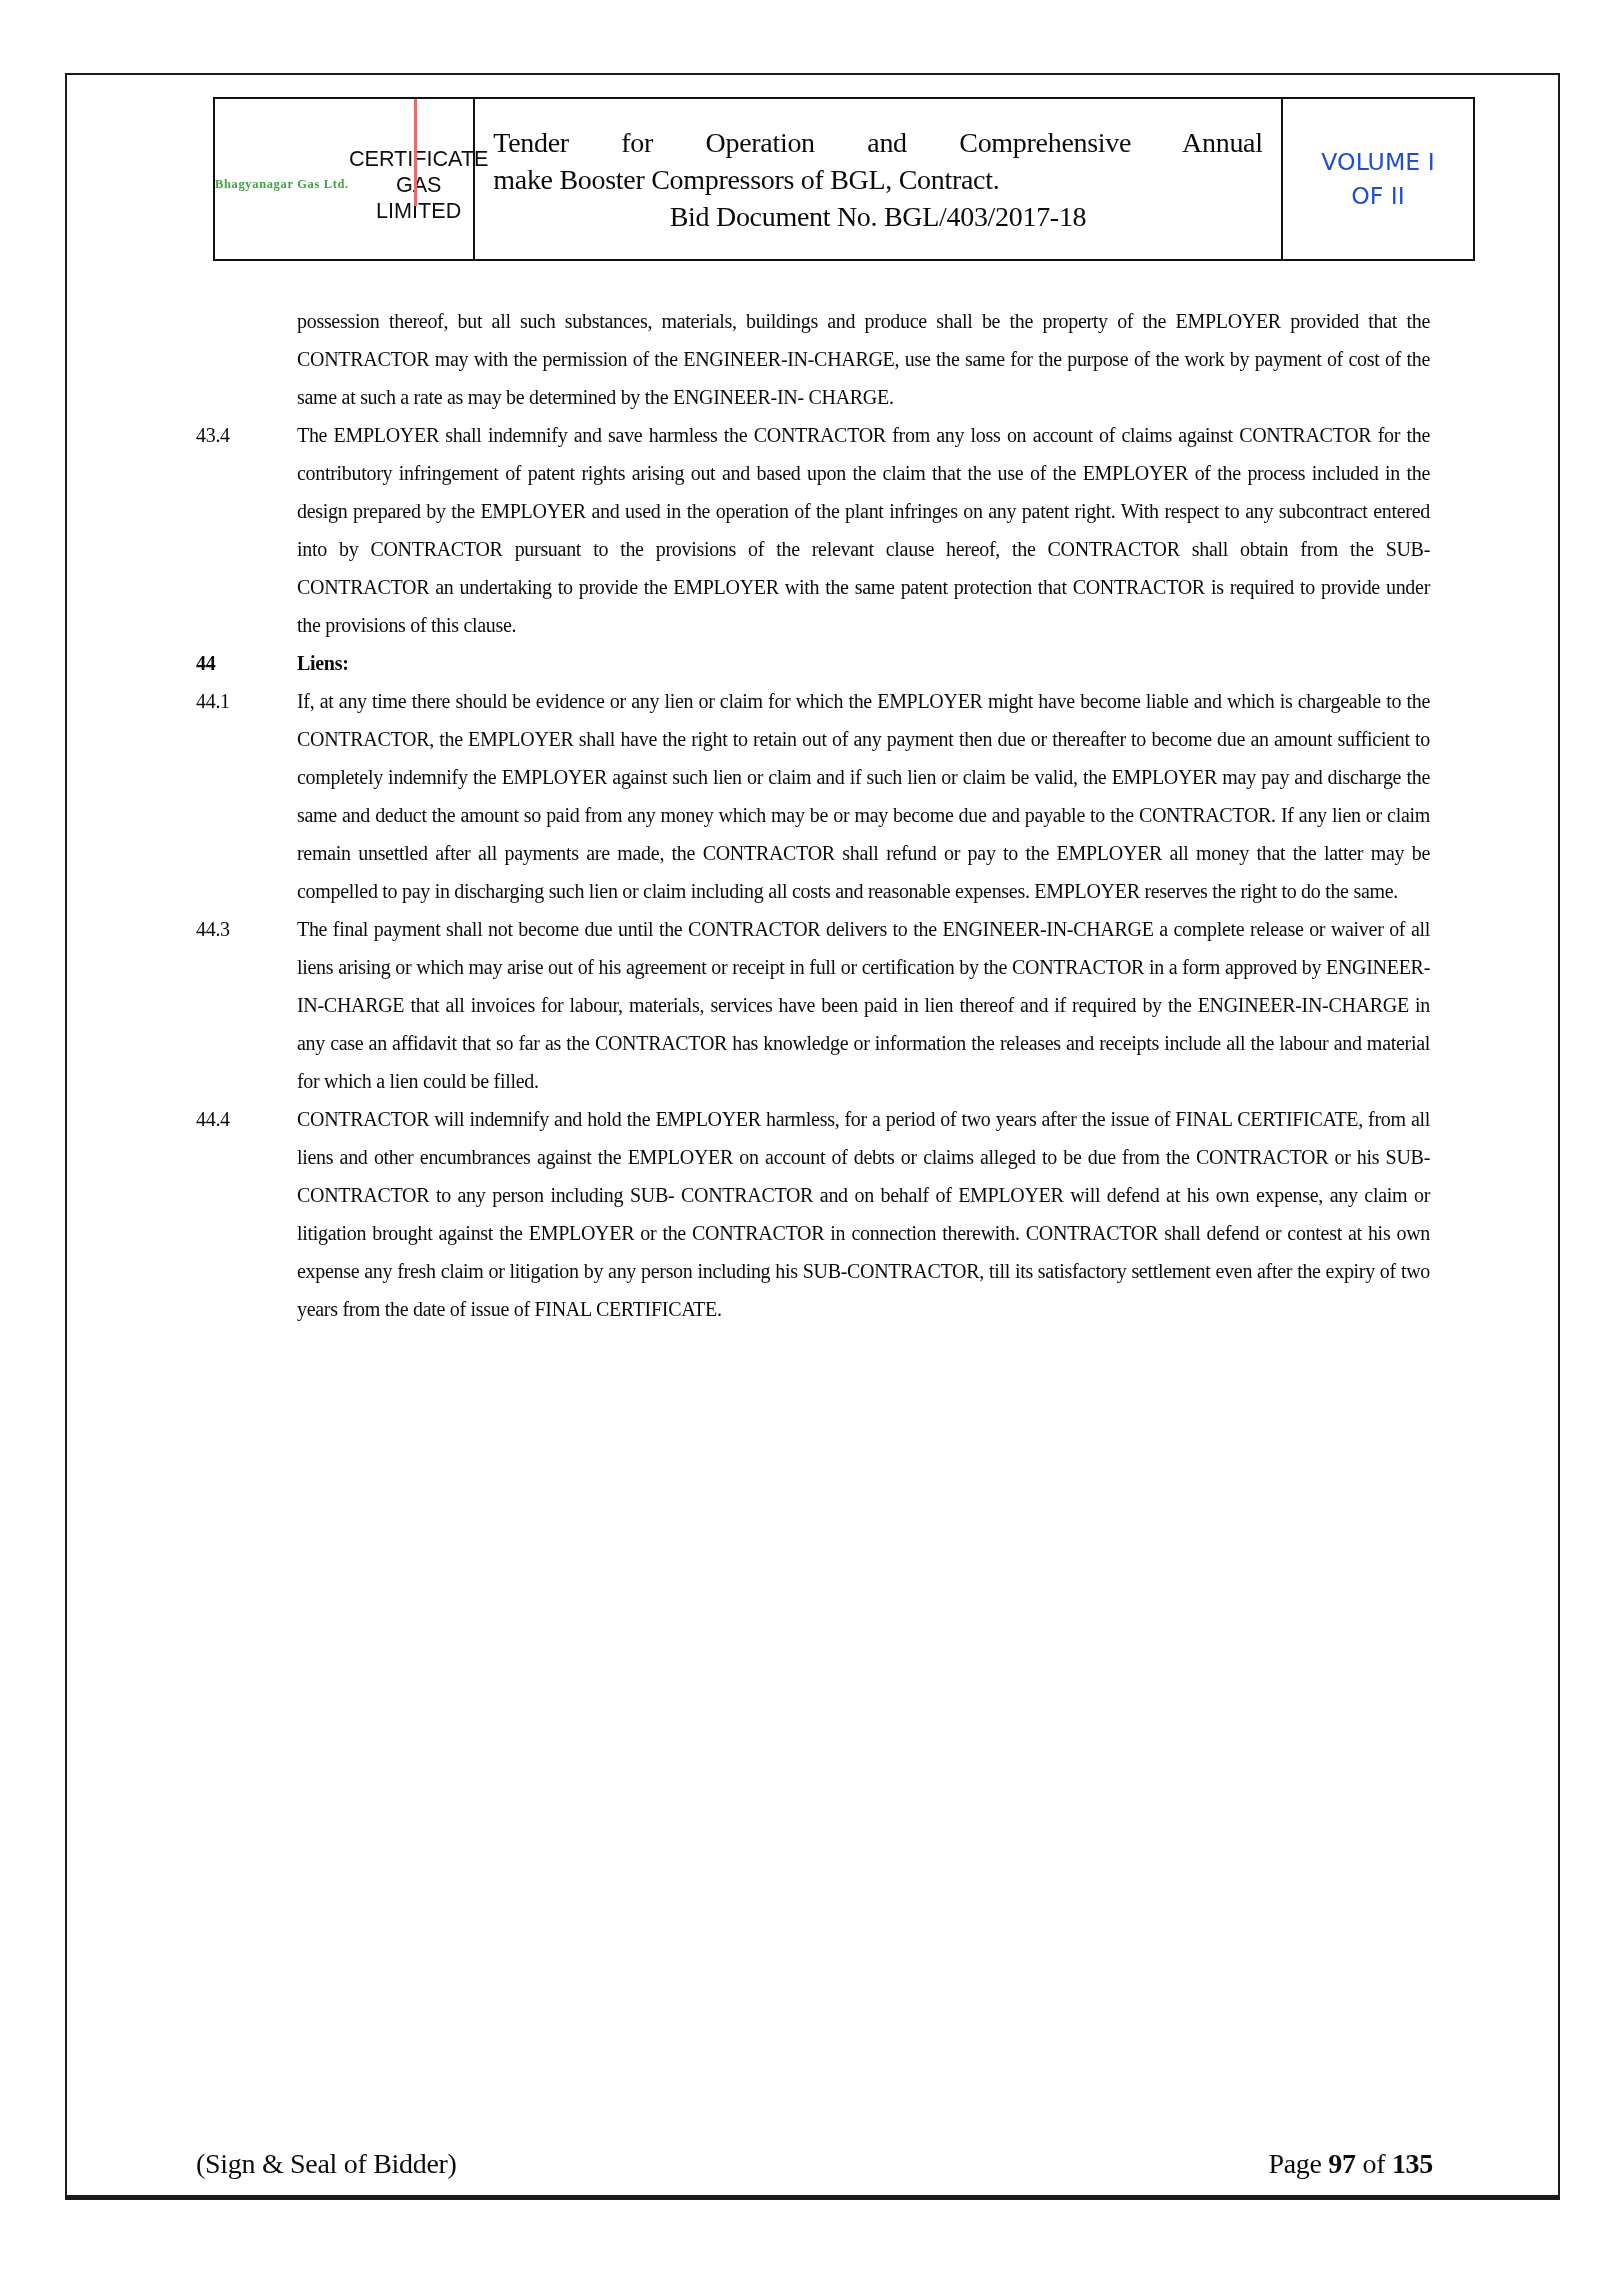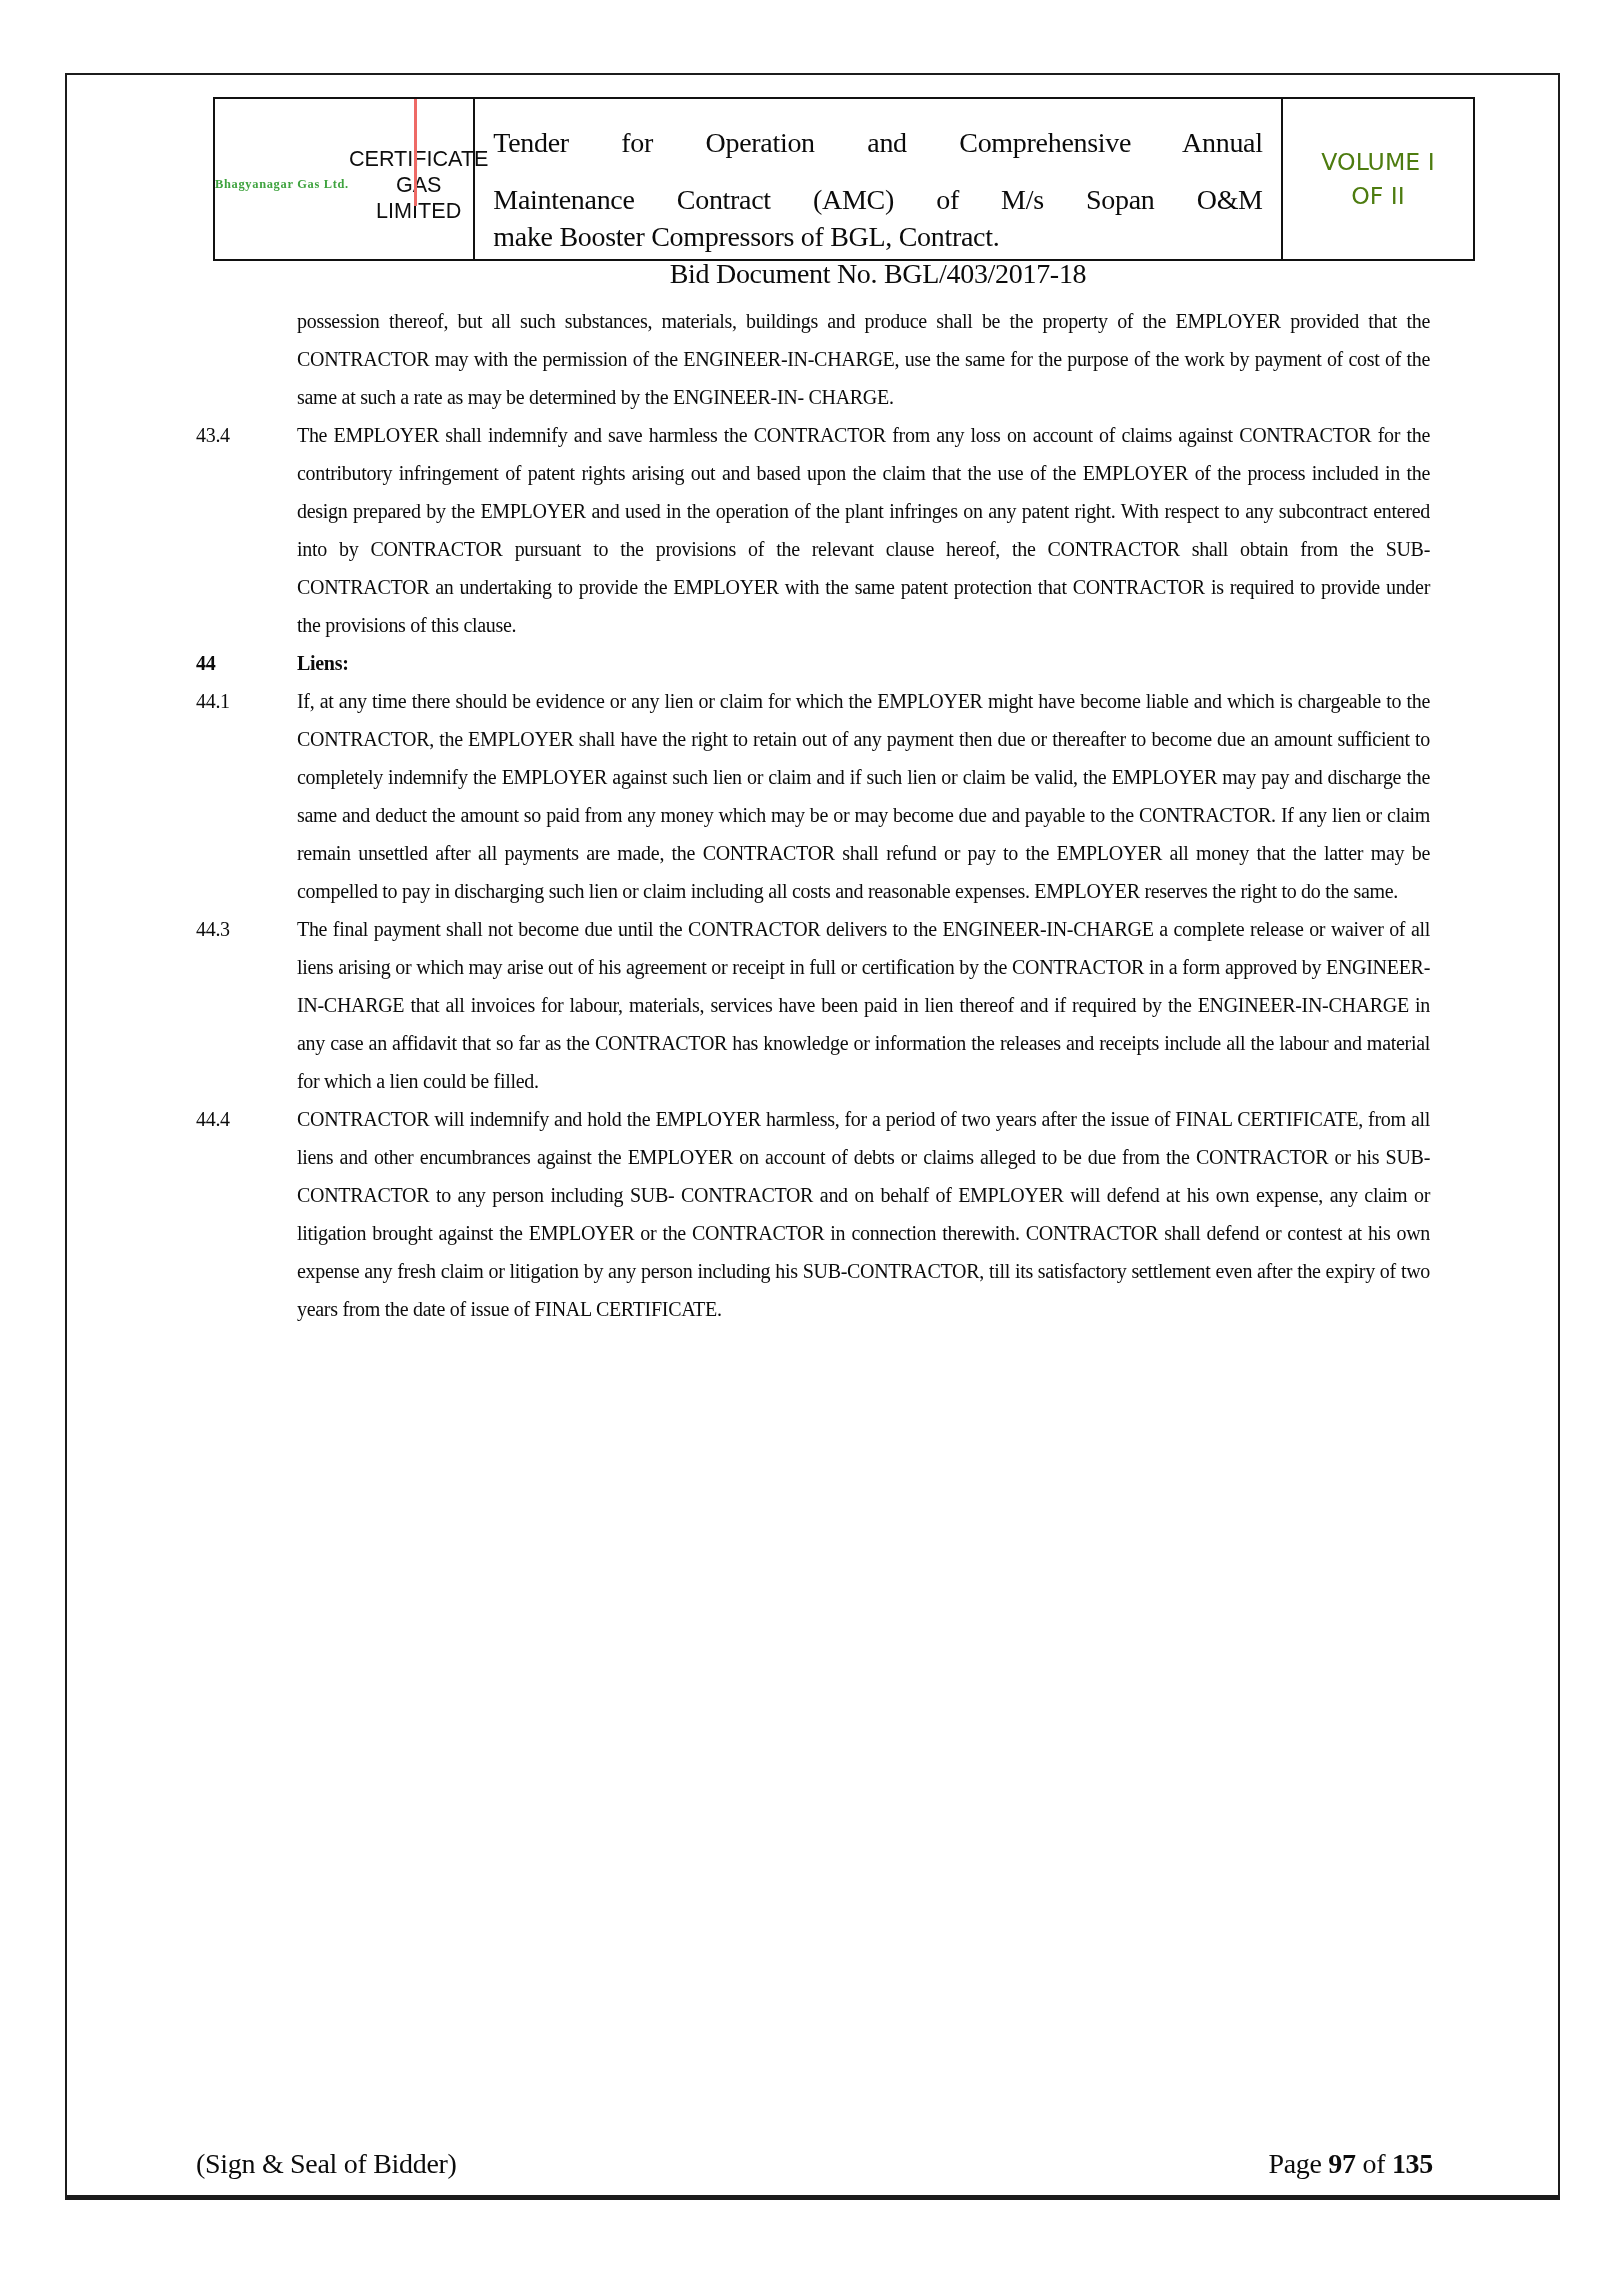--- a/index.html
+++ b/index.html
@@ -72,21 +72,21 @@
   .title-line-justify { text-align: justify; text-align-last: justify; margin-top: 20px; }
   .title-line-left { text-align: left; }
   .title-line-center { text-align: center; }
   .volume-cell {
     flex: 1;
     display: flex; flex-direction: column;
     align-items: center; justify-content: center;
     font-family: "DejaVu Sans", sans-serif;
     font-size: 23.6px;
     line-height: 34px;
-    color: #4d7c0f;
+    color: #1d4ed8;
     text-align: center;
   }
 
   
   .document-body {
     position: absolute;
     left: 196px; top: 302px;
     width: 1234px;
     font-size: 20px;
     line-height: 38px;
@@ -160,21 +160,20 @@
     </svg>
     <div class="logo-subtitle">Bhagyanagar Gas Ltd.</div>
     <div class="company-name">
       <div>CERTIFICATE GAS</div>
       <div>LIMITED</div>
     </div>
   </div>
 
   <div class="title-cell">
     <div class="title-line-justify">Tender for Operation and Comprehensive Annual</div>
-    <div class="title-line-justify">Maintenance Contract (AMC) of M/s Sopan O&amp;M</div>
     <div class="title-line-left">make Booster Compressors of BGL, Contract.</div>
     <div class="title-line-center">Bid Document No. BGL/403/2017-18</div>
   </div>
 
   <div class="volume-cell">
     <div>VOLUME I</div>
     <div>OF II</div>
   </div>
 </div>
 

